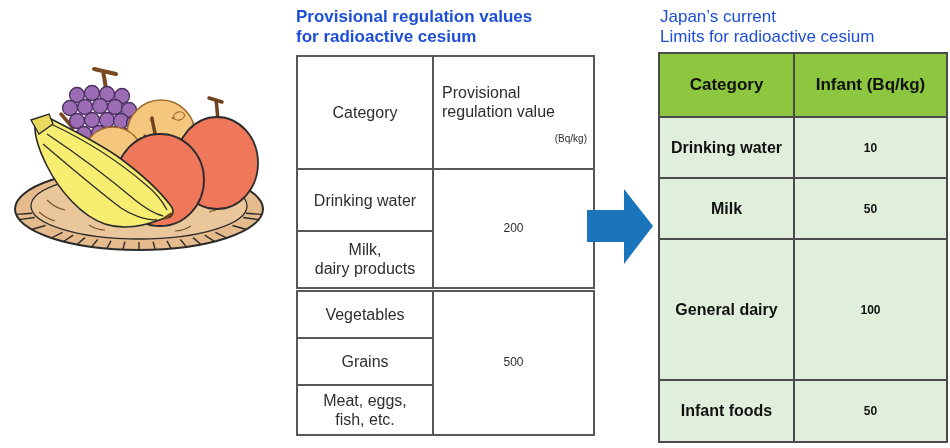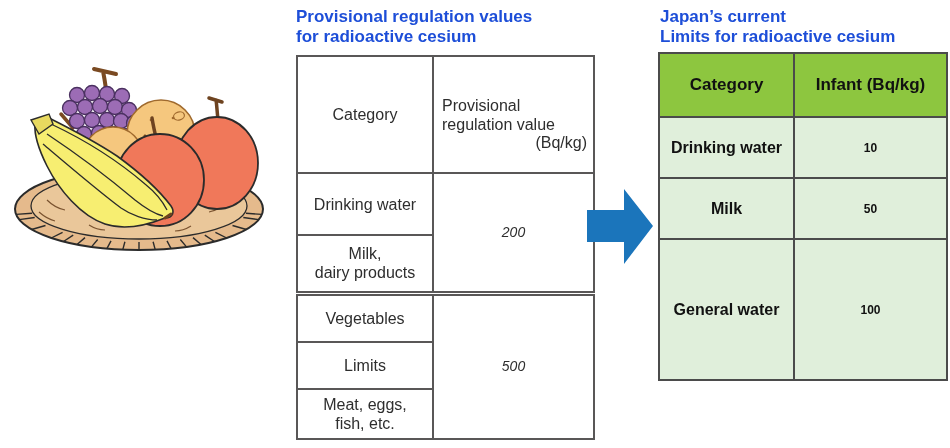--- a/index.html
+++ b/index.html
@@ -8,39 +8,39 @@
     background:#ffffff;
     font-family:"Liberation Sans", sans-serif;
     color:#222;
   }
   .title{
     position:absolute;
     font-size:17px;font-weight:700;line-height:20px;
     color:#1d4ed8;white-space:pre-line;letter-spacing:0;
   }
   #mid-title{left:296px;top:7px;}
-  #right-title{left:660px;top:7px;font-weight:700;}
+  #right-title{left:660px;top:7px;font-weight:400;}
 
   
   table{border-collapse:collapse;table-layout:fixed;position:absolute;}
   #provisional-table{left:296px;top:55px;width:283px;}
   #provisional-table td,#provisional-table th{
     border:2px solid #595757;
     font-weight:400;font-size:16px;color:#2e2e2e;
     text-align:center;vertical-align:middle;
     padding:0;white-space:pre-line;line-height:19px;
   }
   #provisional-table .c-cat{width:134px;}
   #provisional-table .c-val{width:149px;}
-  #provisional-table .val-head{text-align:left;padding:20px 2px 2px 8px;}
+  #provisional-table .val-head{text-align:left;padding:7px 2px 2px 8px;}
   #provisional-table .val-head .unit{
-    display:block;text-align:right;font-size:16px;line-height:16px;
-    padding-right:4px;margin-top:1px;font-family:"Liberation Sans",sans-serif;
-  }
-  #provisional-table .num{font-size:14px;font-style:italic;}
+    display:block;text-align:right;font-size:10px;line-height:16px;
+    padding-right:4px;margin-top:10px;font-family:"Liberation Sans",sans-serif;
+  }
+  #provisional-table .num{font-size:12px;}
   #provisional-table tr.thick td{border-top:5px double #595757;border-radius:8px;}
 
   
   #current-table{left:658px;top:52px;width:284px;}
   #current-table td,#current-table th{
     border:2px solid #4b4b4b;
     text-align:center;vertical-align:middle;
     font-weight:700;color:#111;
     padding:0;white-space:pre-line;
   }
@@ -176,21 +176,21 @@
   </tr>
   <tr style="height:58px;">
     <td>Milk,
 dairy products</td>
   </tr>
   <tr style="height:49px;" class="thick">
     <td>Vegetables</td>
     <td class="num" rowspan="3">500</td>
   </tr>
   <tr style="height:47px;">
-    <td>Limits</td>
+    <td>Grains</td>
   </tr>
   <tr style="height:50px;">
     <td>Meat, eggs,
 fish, etc.</td>
   </tr>
 </tbody>
   </table>
 
 <div id="arrow-box">
   <svg width="66" height="75" viewBox="0 0 66 75">
@@ -209,17 +209,21 @@
   </tr>
   <tr style="height:61px;">
     <td>Drinking water</td>
     <td class="num">10</td>
   </tr>
   <tr style="height:61px;">
     <td>Milk</td>
     <td class="num">50</td>
   </tr>
   <tr style="height:141px;">
-    <td>General water</td>
+    <td>General dairy</td>
     <td class="num" style="vertical-align:middle;">100</td>
+  </tr>
+  <tr style="height:62px;">
+    <td>Infant foods</td>
+    <td class="num">50</td>
   </tr>
 </tbody>
   </table>
 
 </body></html>

